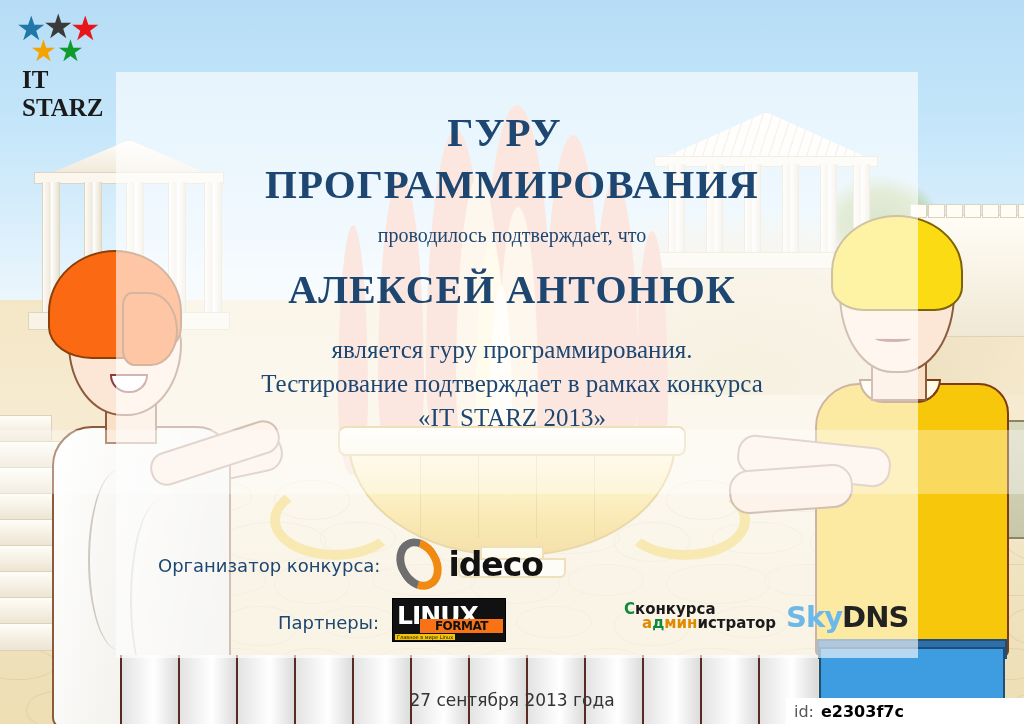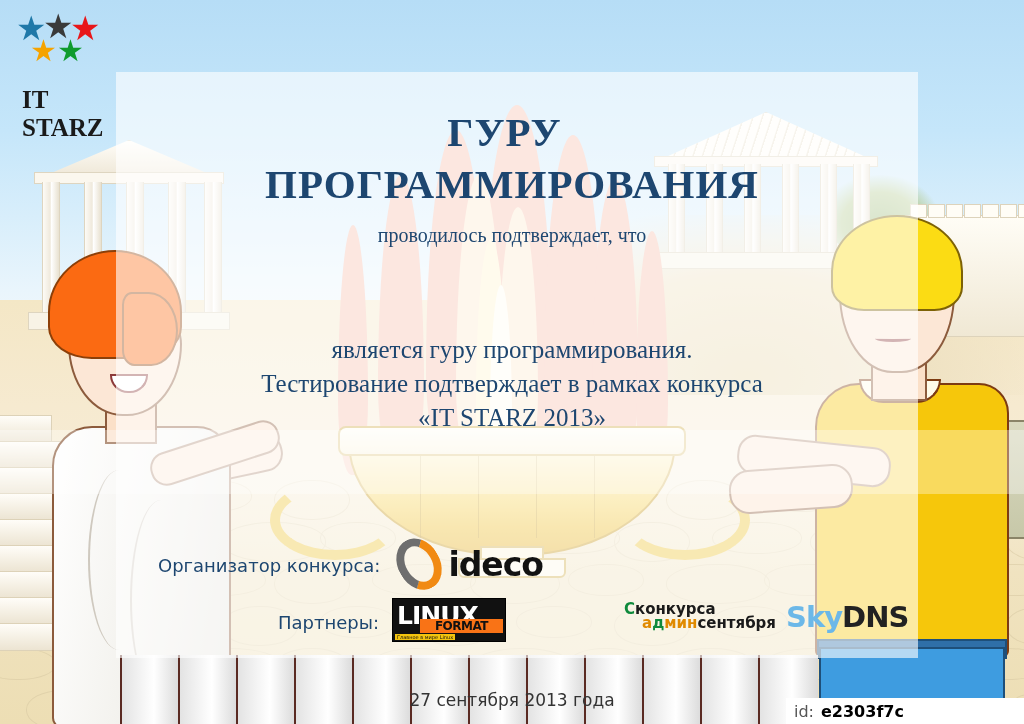--- a/index.html
+++ b/index.html
@@ -124,21 +124,21 @@
   .t-date{position:absolute;left:0;right:0;top:690px;font-size:17px;color:#333;font-family:"DejaVu Sans",sans-serif;}
 
   .lbl{position:absolute;font-family:"DejaVu Sans",sans-serif;font-size:18px;color:#1d4670;}
   .lbl-org{left:158px;top:555px;}
   .lbl-part{left:278px;top:612px;}
 
   
   .logo-itstarz{position:absolute;left:16px;top:12px;width:100px;height:78px;}
   .st{position:absolute;font-size:34px;line-height:34px;}
   .itstarz-txt{position:absolute;left:6px;top:54px;font-family:"Liberation Serif",serif;font-weight:bold;
-     font-size:25px;color:#1a1a1a;letter-spacing:0px;margin-top:20px;}
+     font-size:25px;color:#1a1a1a;letter-spacing:0px;}
 
   .logo-ideco{position:absolute;left:398px;top:542px;width:145px;height:44px;display:flex;align-items:center;gap:8px;}
   .ideco-ring{position:relative;width:38px;height:38px;border-radius:50%;
      border:8px solid #6e6e6e;border-right-color:#f18a13;border-bottom-color:#f18a13;transform:rotate(-30deg);}
   .ideco-txt{font-family:"DejaVu Sans",sans-serif;font-weight:bold;font-size:33px;color:#121212;letter-spacing:-1px;}
 
   .logo-lf{position:absolute;left:392px;top:598px;width:112px;height:42px;background:#111;border:1px solid #000;}
   .lf-top{position:absolute;left:4px;top:2px;font-family:"DejaVu Sans",sans-serif;font-weight:bold;font-size:25px;
      color:#fff;letter-spacing:-1px;}
   .lf-fmt{position:absolute;right:2px;bottom:8px;background:#f97316;color:#111;font-family:"DejaVu Sans",sans-serif;
@@ -380,20 +380,21 @@
     <span class="st" style="left: 54px; top: 0px; color: rgb(232, 22, 26);">★</span>
     <span class="st" style="left: 14px; top: 22px; font-size: 30px; color: rgb(245, 163, 0);">★</span>
     <span class="st" style="left: 41px; top: 22px; font-size: 30px; color: rgb(15, 155, 46);">★</span>
     <div class="itstarz-txt">IT STARZ</div>
   </div>
 
   <div class="textwrap">
     <div class="t-guru">ГУРУ</div>
     <div class="t-prog">ПРОГРАММИРОВАНИЯ</div>
     <div class="t-conf">проводилось подтверждает, что</div>
+    <div class="t-name">АЛЕКСЕЙ АНТОНЮК</div>
     <div class="t-l1">является гуру программирования.</div>
     <div class="t-l2">Тестирование подтверждает в рамках конкурса</div>
     <div class="t-l3">«IT STARZ 2013»</div>
     <div class="t-date">27 сентября 2013 года</div>
   </div>
 
   <div class="lbl lbl-org">Организатор конкурса:</div>
   <div class="logo-ideco">
     <div class="ideco-ring"></div>
     <div class="ideco-txt">ideco</div>
@@ -403,21 +404,21 @@
 
   <div class="logo-lf">
     <div class="lf-top">LINUX</div>
     <div class="lf-fmt">FORMAT</div>
     <div class="lf-strip">Главное в мире Linux</div>
   </div>
 
 
   <div class="logo-sa">
     <div class="sa1"><span class="gr">С</span><span class="bl">конкурса</span></div>
-    <div class="sa2"><span class="og">а</span><span class="gr">д</span><span class="og">мин</span><span class="bl">сентября</span></div>
+    <div class="sa2"><span class="og">а</span><span class="gr">д</span><span class="og">мин</span><span class="bl">истратор</span></div>
   </div>
 
   <div class="logo-sky">
     <span class="sky">Sky</span><span class="dns">DNS</span>
   </div>
 
   <div class="idbox">
     <span class="k">id:</span>
     <span class="v">e2303f7c</span>
   </div>

